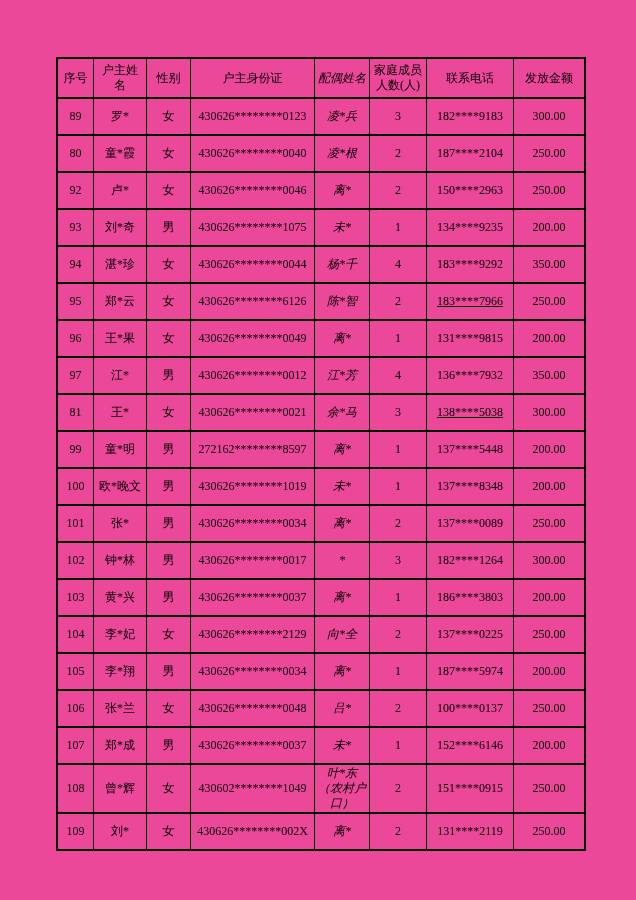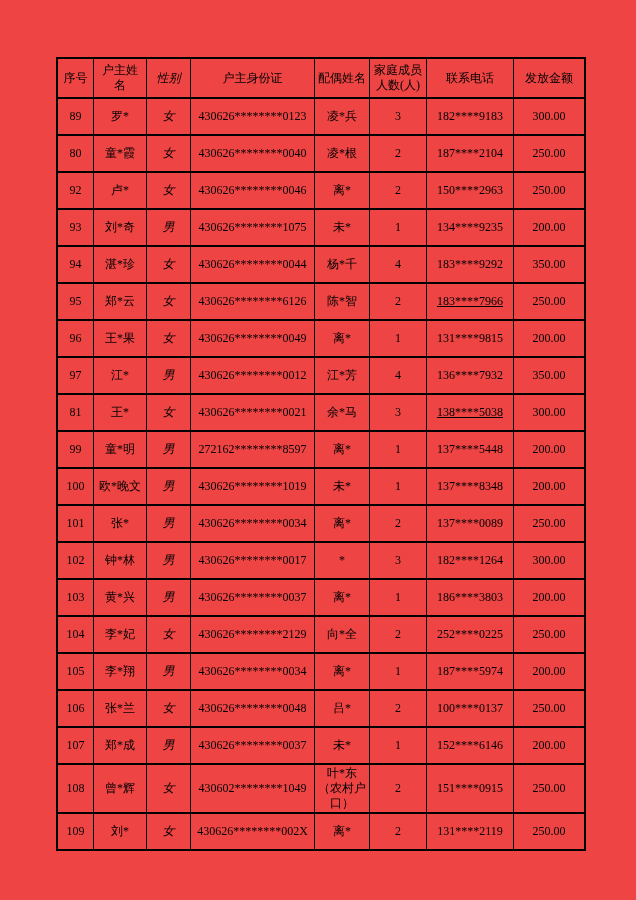--- a/index.html
+++ b/index.html
@@ -10,21 +10,21 @@
     width: 636px;
     height: 900px;
     background: #ffffff;
     font-family: "Liberation Serif", "DejaVu Serif", serif;
     color: #000000;
   }
   .page {
     position: relative;
     width: 636px;
     height: 900px;
-    background: #ef4444;
+    background: #ec4899;
     overflow: hidden;
   }
   table.grid {
     position: absolute;
     left: 56px;
     top: 57px;
     width: 487px;
     border-collapse: collapse;
     table-layout: fixed;
     border: 2px solid #000000;
@@ -45,23 +45,23 @@
   table.grid th {
     height: 36px;
     white-space: pre-line; 
   }
   table.grid td {
     height: 33px;
   }
   
   .c0 { width: 31px; }
   .c1 { width: 48px; }
-  .c2 { width: 39px; font-style: italic; }
+  .c2 { width: 39px; }
   .c3 { width: 119px; }
-  .c4 { width: 50px; }
+  .c4 { width: 50px; font-style: italic; }
   .c5 { width: 52px; }
   .c6 { width: 82px; }
   .c7 { width: 66px; }
   
   td.flush {
     text-align: left;
     padding-left: 0;
     font-size: 13px;
     text-decoration: underline;
   }
@@ -226,21 +226,21 @@
           <td class="c6">186****3803</td>
           <td class="c7">200.00</td>
         </tr>
         <tr>
           <td class="c0">104</td>
           <td class="c1">李*妃</td>
           <td class="c2">女</td>
           <td class="c3">430626********2129</td>
           <td class="c4">向*全</td>
           <td class="c5">2</td>
-          <td class="c6">252****0225</td>
+          <td class="c6">137****0225</td>
           <td class="c7">250.00</td>
         </tr>
         <tr>
           <td class="c0">105</td>
           <td class="c1">李*翔</td>
           <td class="c2">男</td>
           <td class="c3">430626********0034</td>
           <td class="c4">离*</td>
           <td class="c5">1</td>
           <td class="c6">187****5974</td>

